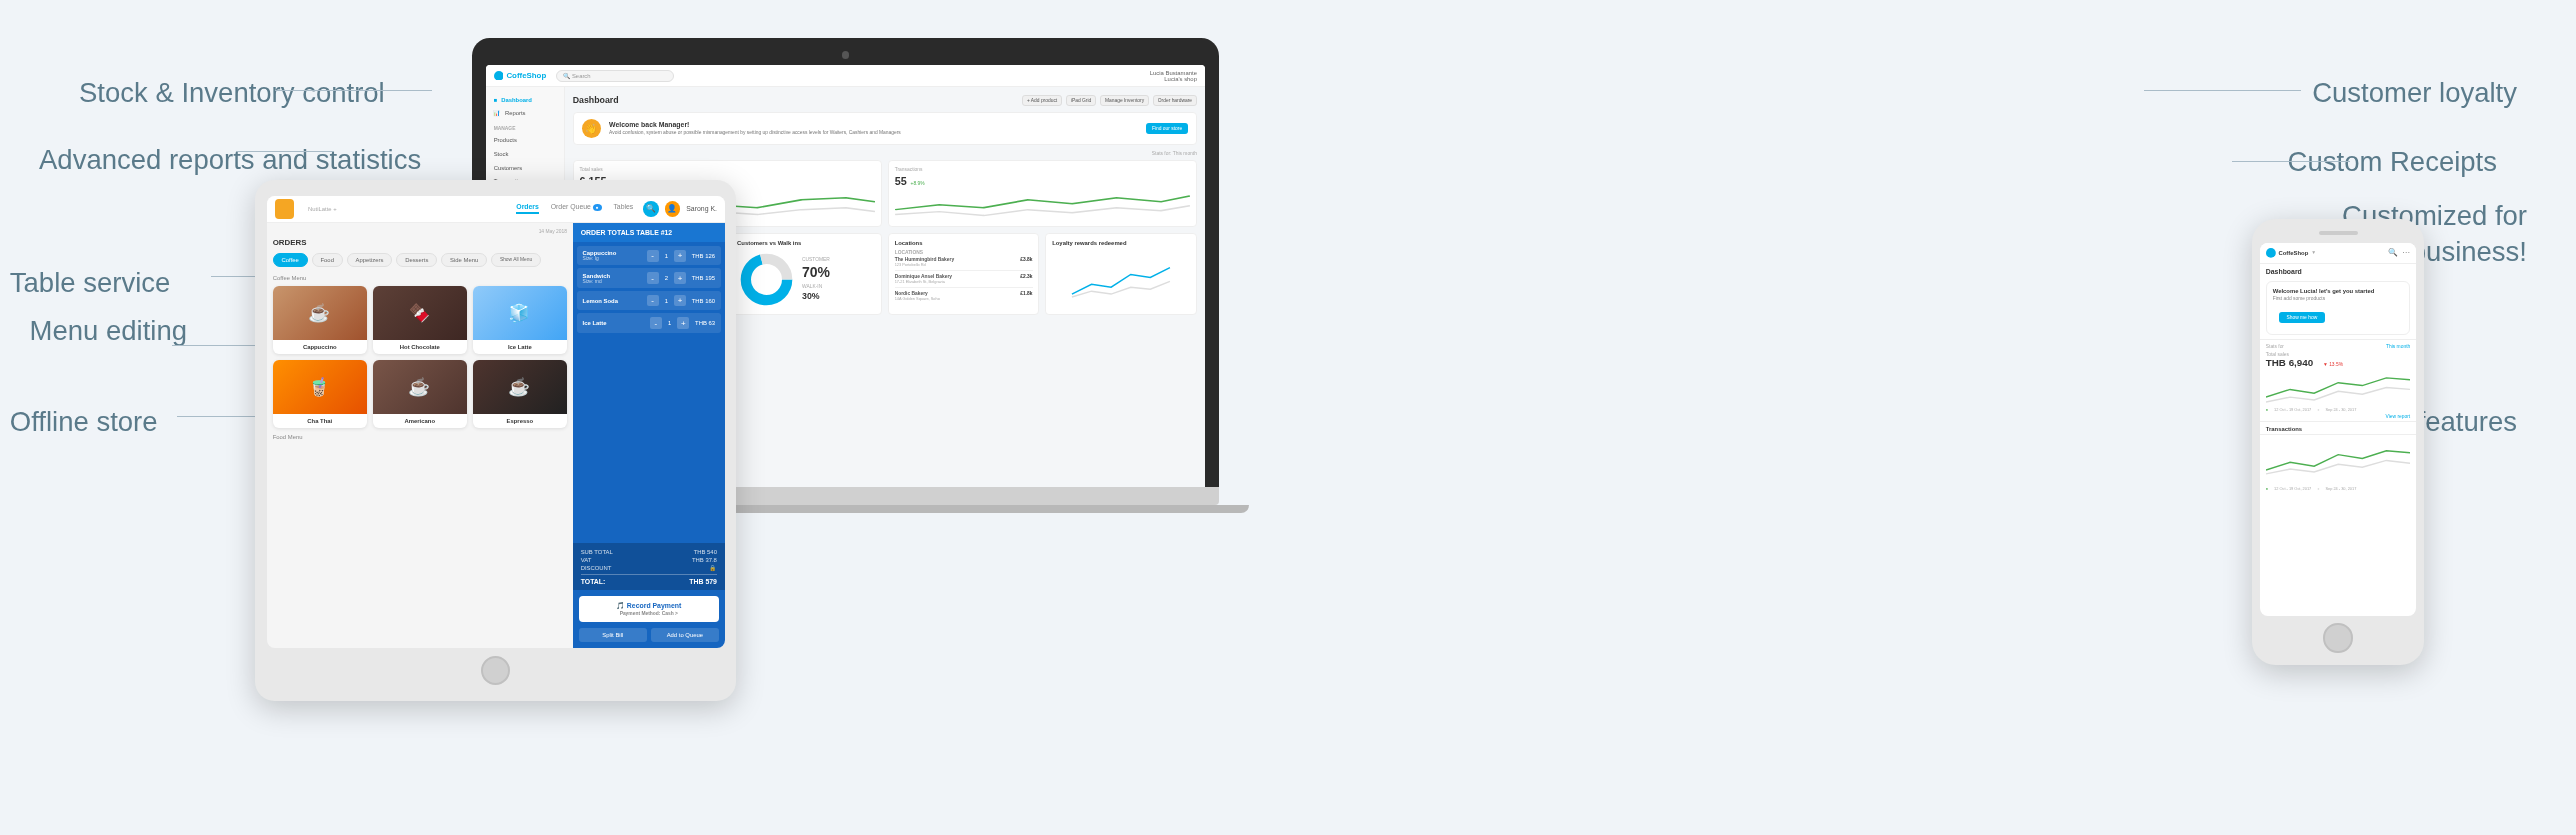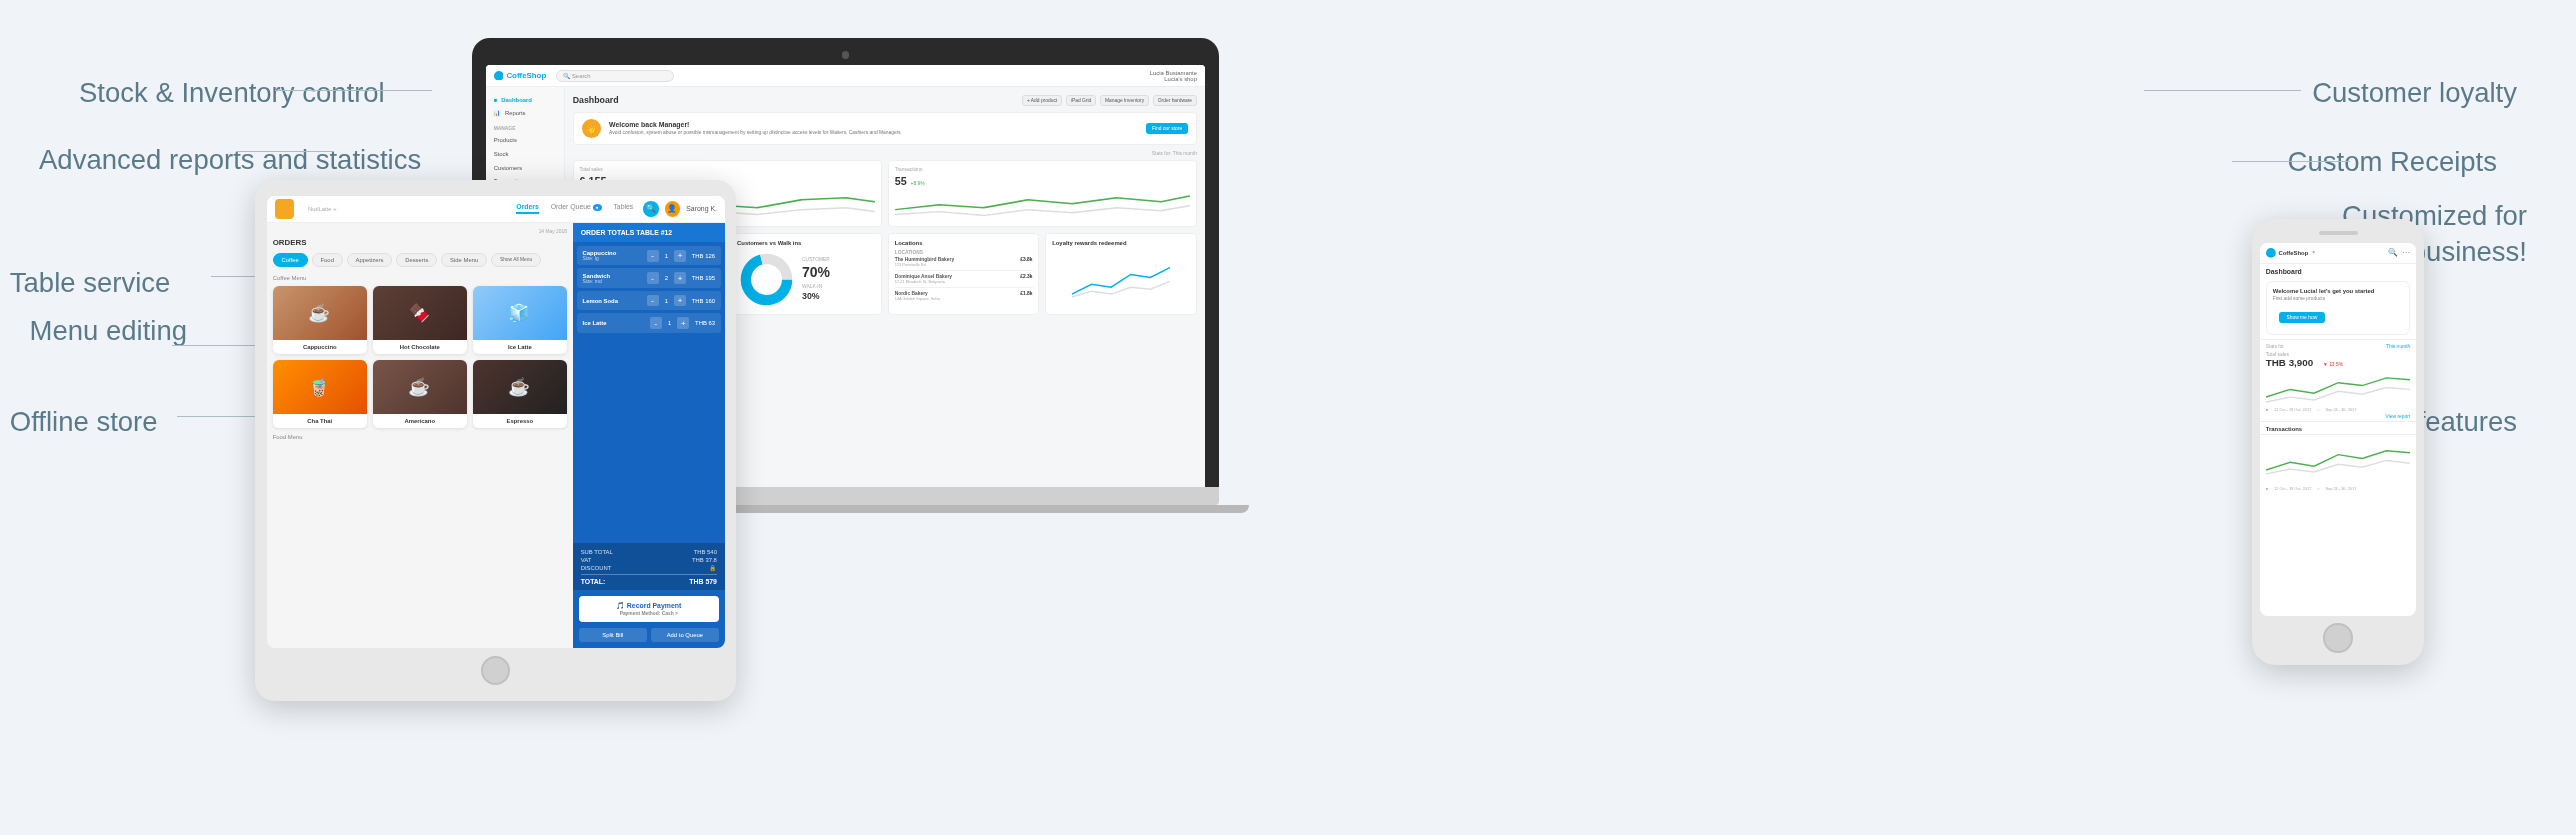--- a/index.html
+++ b/index.html
@@ -1091,21 +1091,21 @@
           <div style="font-size:4.9px;color:#888;margin-bottom:3.9px;">First add some products</div>
           <div class="phone-show-btn">Show me how</div>
         </div>
         <div class="phone-divider"></div>
         <div class="phone-stats-header">
           <span>Stats for</span>
           <span style="color:#00b0e8;">This month</span>
         </div>
         <div class="phone-stat-label">Total sales</div>
         <div style="display:flex;align-items:baseline;gap:3.9px;padding:0 5.9px;">
-          <div class="phone-stat-value" style="padding:0;">THB 3,900</div>
+          <div class="phone-stat-value" style="padding:0;">THB 6,940</div>
           <div class="phone-stat-change">▼ <span>13.5%</span></div>
         </div>
         <div class="phone-chart">
           <svg viewBox="0 0 150 40" width="100%" height="39">
             <polyline points="0,30 25,22 50,26 75,15 100,18 125,10 150,12" fill="none" stroke="#4caf50" stroke-width="1.5"></polyline>
             <polyline points="0,35 25,30 50,33 75,24 100,27 125,20 150,22" fill="none" stroke="#ddd" stroke-width="1.5"></polyline>
           </svg>
         </div>
         <div class="phone-chart-legend">
           <span style="color:#4caf50;">●</span>

